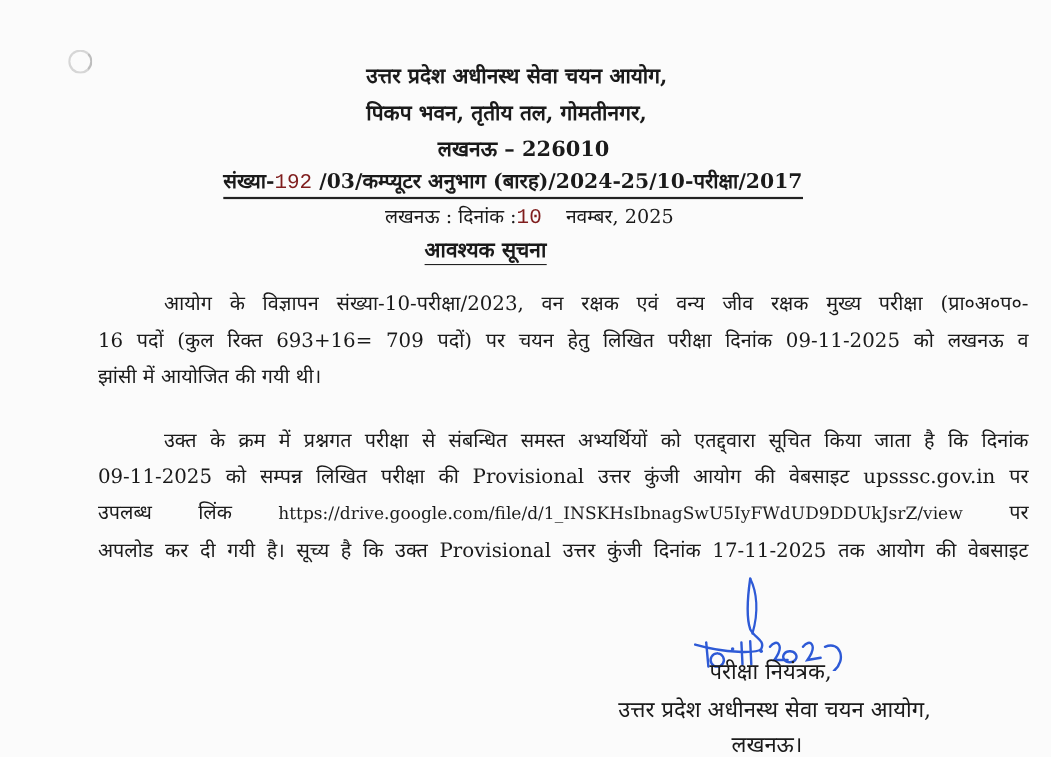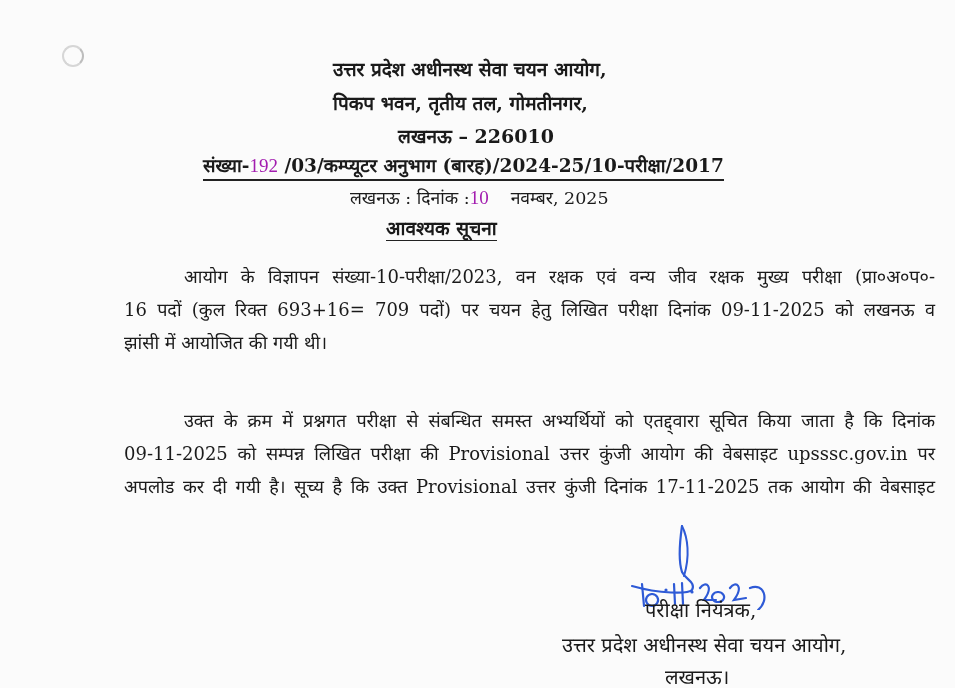--- a/index.html
+++ b/index.html
@@ -19,36 +19,36 @@
     position:absolute; font-weight:bold; font-size:19px; line-height:26px;
     white-space:nowrap;
   }
   .h1 { left:333px; top:56px; }
   .h2 { left:333px; top:90px; }
   .h3 { left:398px; top:123px; }
   .ref {
     position:absolute; left:203px; top:154px; font-weight:bold; font-size:18.5px;
     white-space:nowrap; border-bottom:2px solid #222; padding-bottom:1px; line-height:24px;
   }
-  .hand { color:#a21caf; font-family:Liberation Serif, serif; font-weight:normal; font-size:19px; }
+  .hand { color:#7f1d1d; font-family:Liberation Mono, monospace; font-weight:normal; font-size:19px; }
   .dateline {
     position:absolute; left:350px; top:186px; font-size:17.5px; white-space:nowrap; line-height:24px;
   }
   .dateline .sp { display:inline-block; width:22px; }
   .subject {
     position:absolute; left:386px; top:216px; font-weight:bold; font-size:19px;
     white-space:nowrap; border-bottom:1.5px solid #222; line-height:24px;
   }
   .para {
     position:absolute; left:89px; width:846px; font-size:18px; line-height:33px;
     text-align:justify; text-indent:60px;
   }
   .p1 { top:260px; }
-  .p2 { top:404px; }
-  .line { display:block; text-align:justify; text-align-last:justify; text-indent:0; white-space:nowrap;margin-left:35px; }
+  .p2 { top:384px; }
+  .line { display:block; text-align:justify; text-align-last:justify; text-indent:0; white-space:nowrap; }
   .line.first { padding-left:60px; }
   .line.last { text-align-last:left; }
   .url { font-size:15.5px; }
   .sig-svg { position:absolute; left:630px; top:520px; }
   .sig {
     position:absolute; font-size:20px; white-space:nowrap; line-height:26px;
   }
   .s1 { left:645px; top:597px; }
   .s2 { left:562px; top:632px; }
   .s3 { left:665px; top:664px; }
@@ -75,20 +75,25 @@
 
 <div class="para p1">
   <span class="line first">आयोग के विज्ञापन संख्या-10-परीक्षा/2023, वन रक्षक एवं वन्य जीव रक्षक मुख्य परीक्षा (प्रा०अ०प०-</span>
   <span class="line">16 पदों (कुल रिक्त 693+16= 709 पदों) पर चयन हेतु लिखित परीक्षा दिनांक 09-11-2025 को लखनऊ व</span>
   <span class="line last">झांसी में आयोजित की गयी थी।</span>
 </div>
 
 <div class="para p2">
   <span class="line first">उक्त के क्रम में प्रश्नगत परीक्षा से संबन्धित समस्त अभ्यर्थियों को एतद्द्वारा सूचित किया जाता है कि दिनांक</span>
   <span class="line">09-11-2025 को सम्पन्न लिखित परीक्षा की Provisional उत्तर कुंजी आयोग की वेबसाइट upsssc.gov.in पर</span>
+  <span class="line">
+    <span>उपलब्ध लिंक</span>
+    <span class="url">https://drive.google.com/file/d/1_INSKHsIbnagSwU5IyFWdUD9DDUkJsrZ/view</span>
+    <span>पर</span>
+  </span>
   <span class="line">अपलोड कर दी गयी है। सूच्य है कि उक्त Provisional उत्तर कुंजी दिनांक 17-11-2025 तक आयोग की वेबसाइट</span>
 </div>
 
 <svg class="sig-svg" width="150" height="90" viewBox="0 0 150 90">
   <path d="M52 6 C50 20 48 40 52 52 C56 60 66 62 62 70 C58 74 30 74 2 66" fill="none" stroke="#2e5ad6" stroke-width="2.2" stroke-linecap="round"></path>
   <path d="M52 6 C58 18 60 36 54 56" fill="none" stroke="#2e5ad6" stroke-width="2" stroke-linecap="round"></path>
   <path d="M12 64 L14 86 M22 74 a6 6 0 1 0 0.1 0" fill="none" stroke="#2e5ad6" stroke-width="2.2" stroke-linecap="round"></path>
   <circle cx="36" cy="70" r="1.6" fill="#2e5ad6"></circle>
   <path d="M44 64 L45 84 M52 63 L53 84" fill="none" stroke="#2e5ad6" stroke-width="2.2" stroke-linecap="round"></path>
   <circle cx="62" cy="72" r="1.6" fill="#2e5ad6"></circle>

